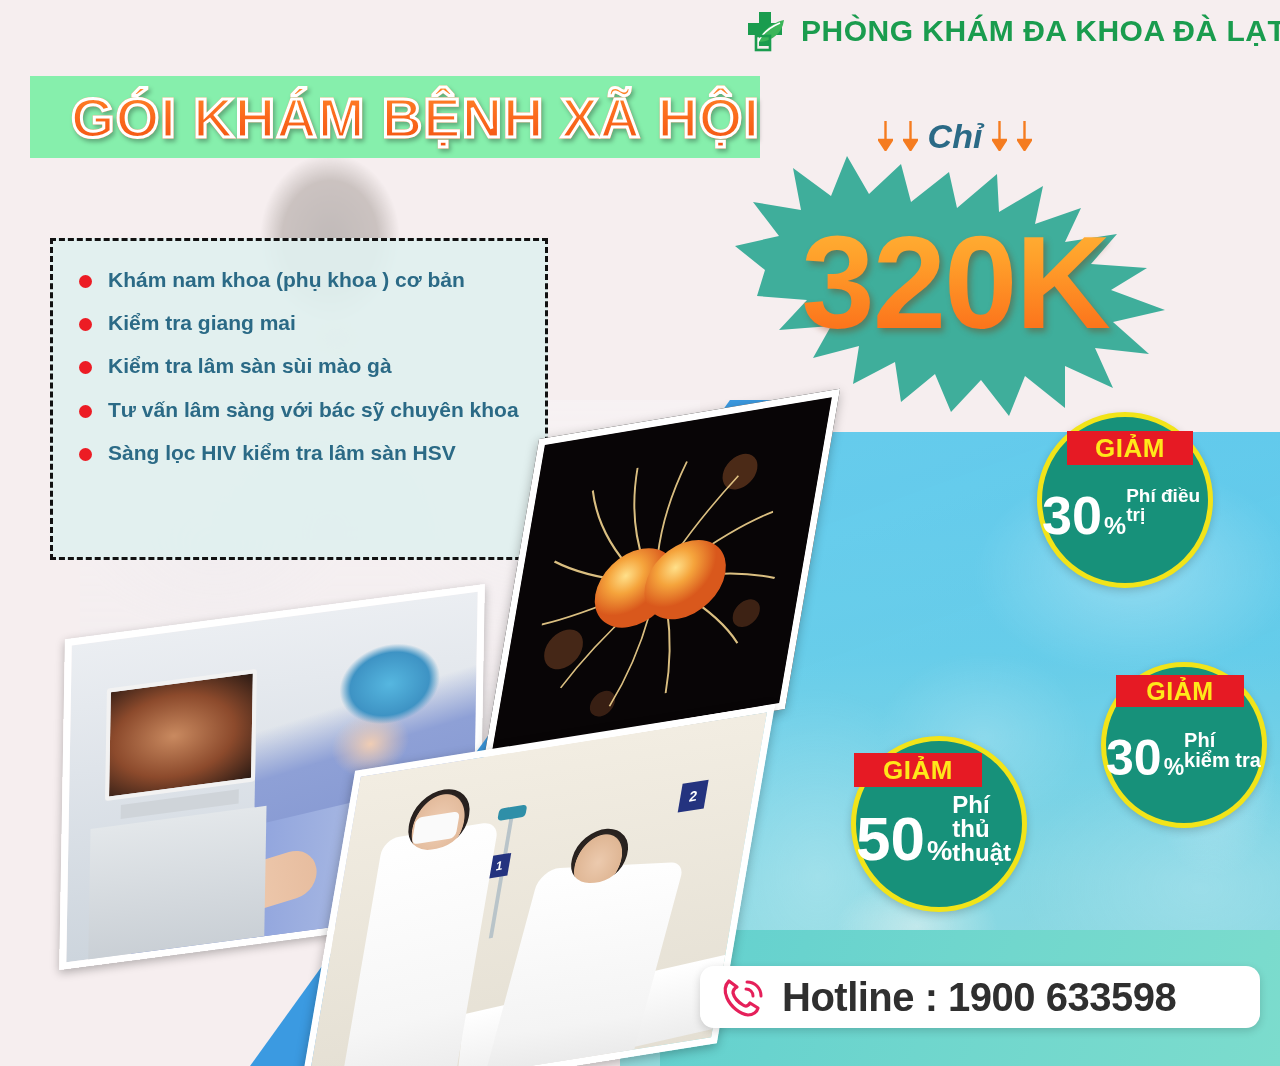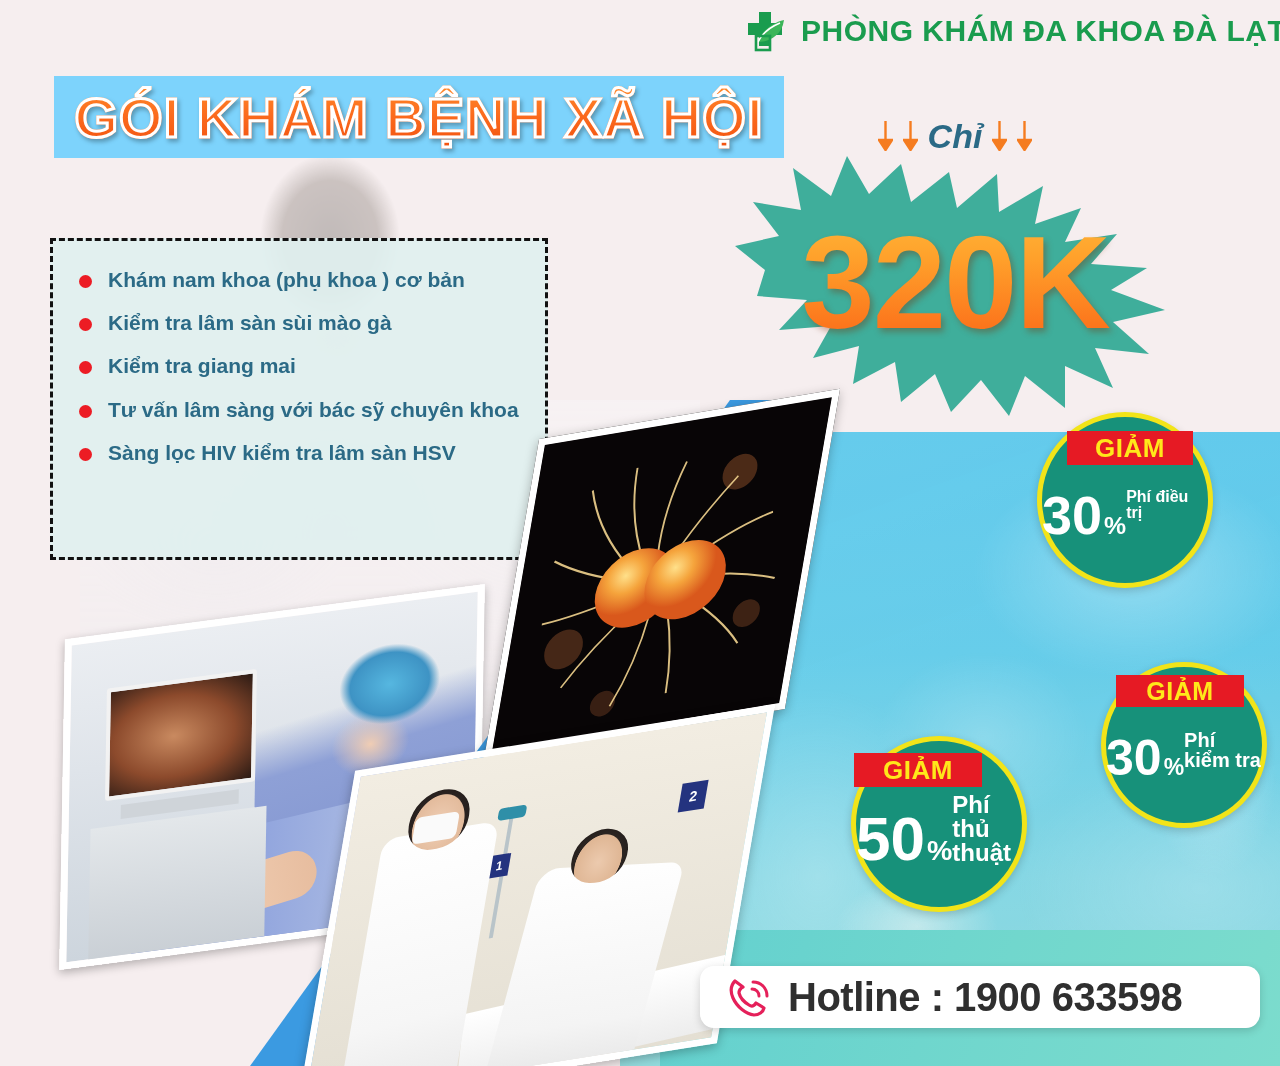--- a/index.html
+++ b/index.html
@@ -63,22 +63,22 @@
   }
   .logo-mark { width:44px; height:42px; flex:0 0 auto; }
   .logo-text {
     font-size:30px; font-weight:700; color:#1a9c4e; letter-spacing:.5px;
     font-family:"Liberation Sans", sans-serif; white-space:nowrap;
   }
 
   
   .title-banner {
     position:absolute; left:30px; top:76px; width:730px; height:82px;
-    background:#7dd3fc;
-    display:flex; align-items:center; justify-content:center;margin-left:24px;
+    background:#86efac;
+    display:flex; align-items:center; justify-content:flex-end;
   }
   .title-text {
     font-size:56px; font-weight:800; letter-spacing:1px; white-space:nowrap;
     font-family:"Liberation Sans", sans-serif;
     background:linear-gradient(180deg,#ff8a2b 0%,#fb6a1d 48%,#f1500f 100%);
     -webkit-background-clip:text; background-clip:text; color:transparent;
     -webkit-text-stroke:3px #ffffff;
     paint-order:stroke fill;
     filter:drop-shadow(2px 3px 2px rgba(0,0,0,.28));
   }
@@ -254,37 +254,37 @@
     font-family:"Liberation Sans", sans-serif; display:flex; align-items:baseline;
   }
   .badge-pct .sym { font-size:.46em; font-weight:700; margin-left:2px; }
   .badge-cap {
     color:#fff; font-weight:700; font-family:"Liberation Sans", sans-serif; line-height:1;
   }
 
   #badge-1 { left:1037px; top:412px; width:176px; height:176px; }
   #badge-1 .badge-ribbon { top:14px; left:25px; width:126px; height:34px; font-size:26px; }
   #badge-1 .badge-pct { font-size:54px; margin-top:30px; }
-  #badge-1 .badge-cap { font-size:16px; margin-top:10px; }
+  #badge-1 .badge-cap { font-size:19px; margin-top:10px; }
 
   #badge-2 { left:851px; top:736px; width:176px; height:176px; }
   #badge-2 .badge-ribbon { top:12px; left:-2px; width:128px; height:34px; font-size:26px; }
   #badge-2 .badge-pct { font-size:62px; margin-top:30px; }
   #badge-2 .badge-cap { font-size:24px; margin-top:10px; }
 
   #badge-3 { left:1101px; top:662px; width:166px; height:166px; }
   #badge-3 .badge-ribbon { top:8px; left:10px; width:128px; height:32px; font-size:25px; }
   #badge-3 .badge-pct { font-size:50px; margin-top:26px; }
   #badge-3 .badge-cap { font-size:20px; margin-top:9px; }
 
   
   .hotline {
     position:absolute; left:700px; top:966px; width:560px; height:62px;
     background:#fff; border-radius:14px;
-    display:flex; align-items:center; gap:16px; padding:0 26px;
+    display:flex; align-items:center; gap:16px; padding:0 20px;
     box-shadow:0 3px 8px rgba(0,0,0,.16);
   }
   .phone-icon { width:46px; height:44px; flex:0 0 auto; }
   .hotline-text {
     font-size:40px; font-weight:800; color:#2f2f2f; white-space:nowrap;
     font-family:"Liberation Sans", sans-serif; letter-spacing:-.5px;
   }
 </style>
 </head>
 <body>
@@ -313,25 +313,25 @@
     <div class="title-text">GÓI KHÁM BỆNH XÃ HỘI</div>
   </div>
 
   <div class="list-box">
     <div class="list-item">
       <span class="bullet-dot"></span>
       <span class="list-label">Khám nam khoa (phụ khoa ) cơ bản</span>
     </div>
     <div class="list-item">
       <span class="bullet-dot"></span>
-      <span class="list-label">Kiểm tra lâm sàn sùi mào gà</span>
+      <span class="list-label">Kiểm tra giang mai</span>
     </div>
     <div class="list-item">
       <span class="bullet-dot"></span>
-      <span class="list-label">Kiểm tra giang mai</span>
+      <span class="list-label">Kiểm tra lâm sàn sùi mào gà</span>
     </div>
     <div class="list-item">
       <span class="bullet-dot"></span>
       <span class="list-label">Tư vấn lâm sàng với bác sỹ chuyên khoa</span>
     </div>
     <div class="list-item">
       <span class="bullet-dot"></span>
       <span class="list-label">Sàng lọc HIV kiểm tra lâm sàn HSV</span>
     </div>
   </div>

